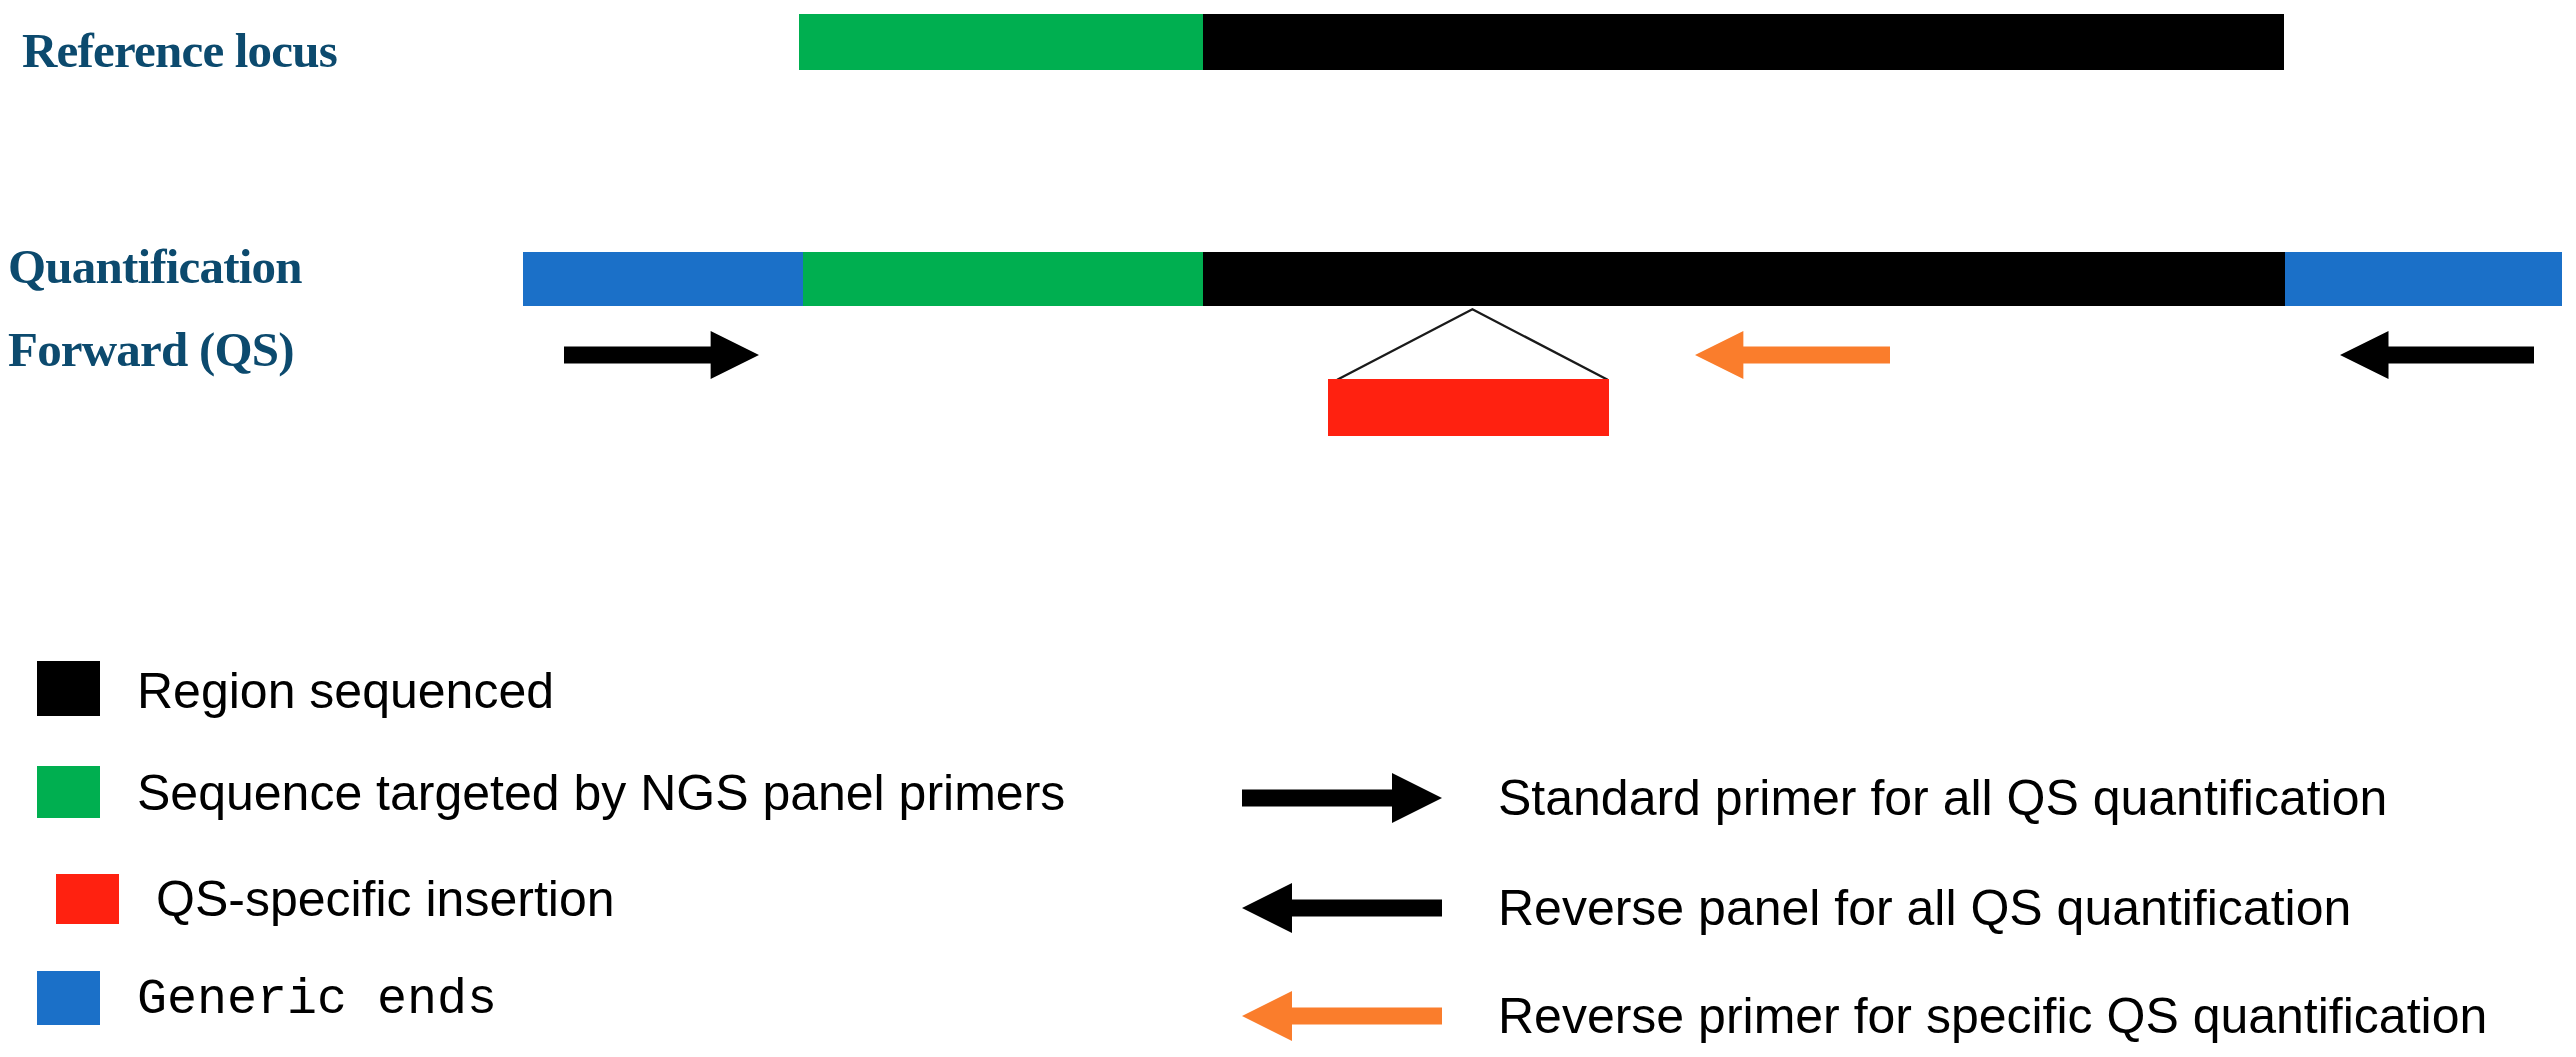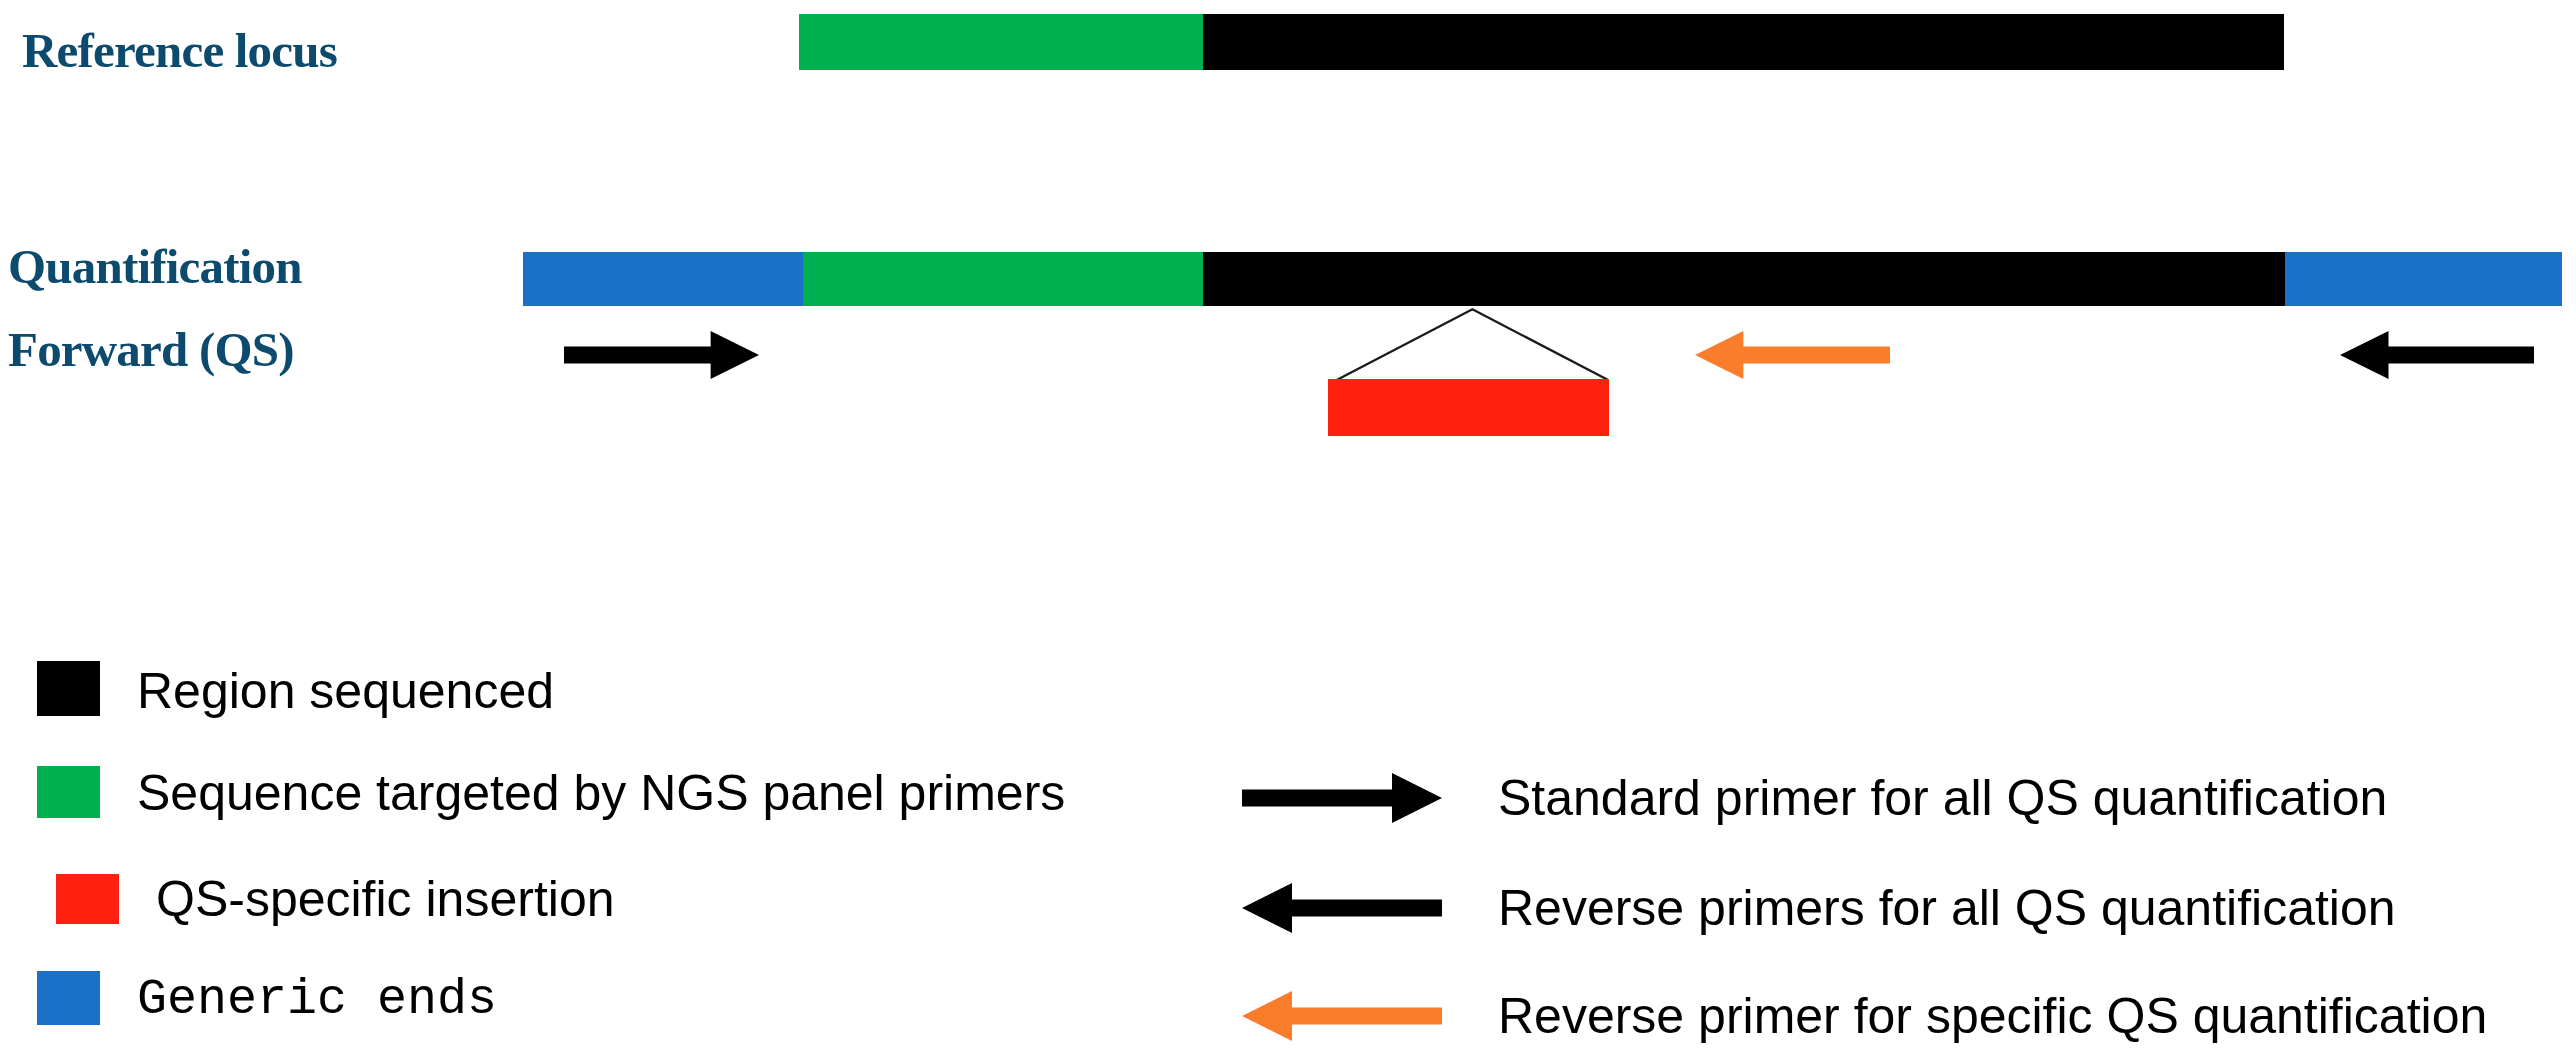--- a/index.html
+++ b/index.html
@@ -122,21 +122,21 @@
     </span>
     <span class="legend-label">Standard primer for all QS quantification</span>
   </div>
 
   <div class="legend-row" style="left:1242px;top:883px;height:50px;">
     <span class="arrow arrow-black" style="position:static;width:200px;height:50px;margin-right:56px;">
       <svg viewBox="0 0 256 64" preserveAspectRatio="none">
         <polygon points="256,21 64,21 64,0 0,32 64,64 64,43 256,43" fill="currentColor"></polygon>
       </svg>
     </span>
-    <span class="legend-label">Reverse primers for all QS quantification</span>
+    <span class="legend-label">Reverse panel for all QS quantification</span>
   </div>
 
   <div class="legend-row" style="left:1242px;top:991px;height:50px;">
     <span class="arrow arrow-orange" style="position:static;width:200px;height:50px;margin-right:56px;">
       <svg viewBox="0 0 256 64" preserveAspectRatio="none">
         <polygon points="256,21 64,21 64,0 0,32 64,64 64,43 256,43" fill="currentColor"></polygon>
       </svg>
     </span>
     <span class="legend-label">Reverse primer for specific QS quantification</span>
   </div>

